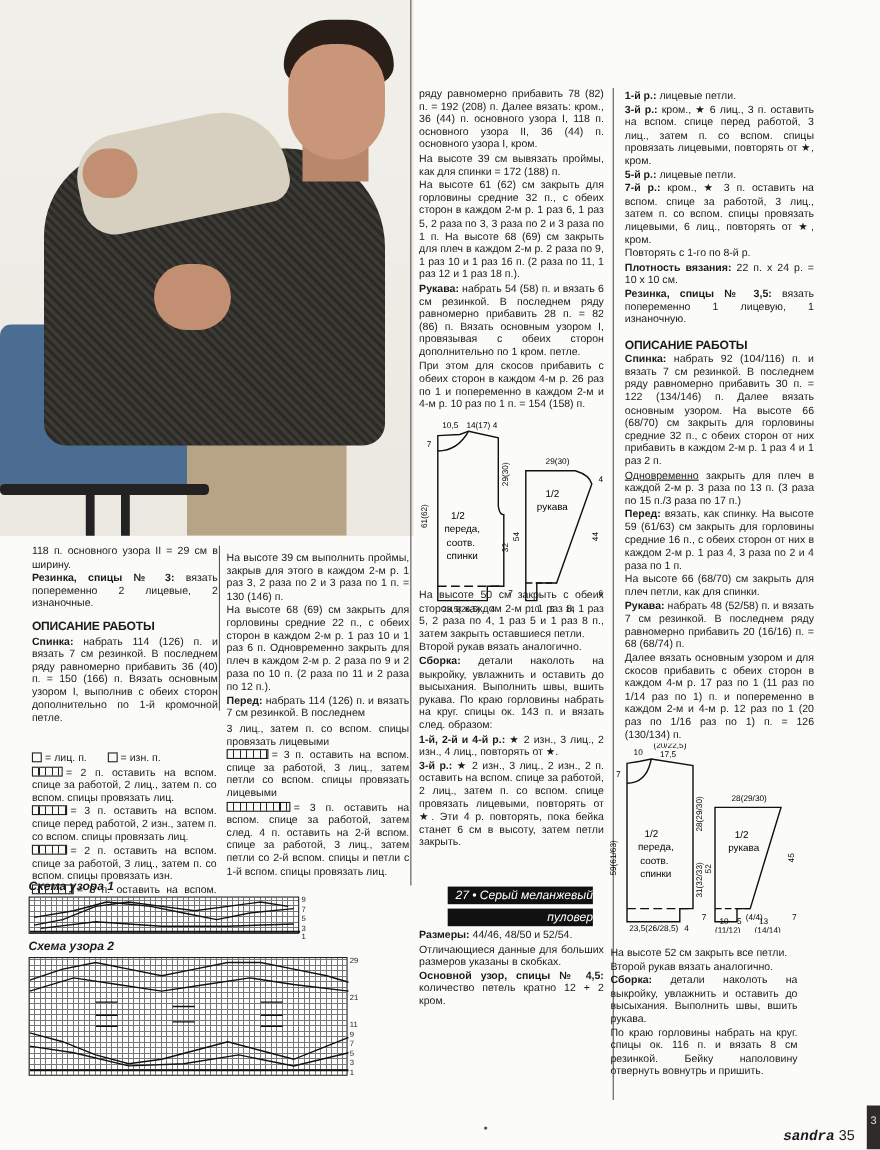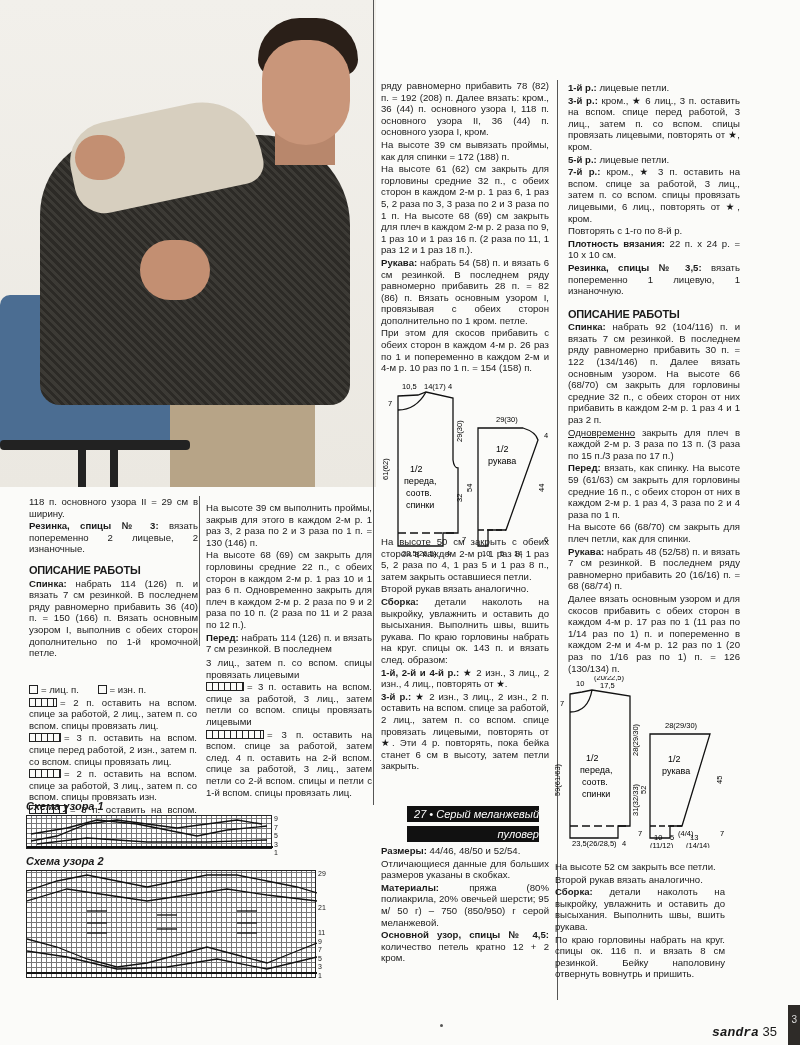--- a/index.html
+++ b/index.html
@@ -204,21 +204,20 @@
     <p><b>1-й, 2-й и 4-й р.:</b><span> ★ 2 изн., 3 лиц., 2 изн., 4 лиц., повторять от ★.</span></p>
     <p><b>3-й р.:</b><span> ★ 2 изн., 3 лиц., 2 изн., 2 п. оставить на вспом. спице за работой, 2 лиц., затем п. со вспом. спице провязать лицевыми, повторять от ★. Эти 4 р. повторять, пока бейка станет 6 см в высоту, затем петли закрыть.</span></p>
   </div>
 
   <div class="banner" style="top:806px;">27 • Серый меланжевый</div>
   <div class="banner" style="top:826px;padding-left:32px;">пуловер</div>
 
   <div class="col" style="left:381px; top:845px; width:168px;">
     <p><b>Размеры:</b><span> 44/46, 48/50 и 52/54.</span></p>
     <p>Отличающиеся данные для больших размеров указаны в скобках.</p>
-    <p><b>Материалы:</b><span> пряжа (80% полиакрила, 20% овечьей шерсти; 95 м/ 50 г) – 750 (850/950) г серой меланжевой.</span></p>
     <p><b>Основной узор, спицы № 4,5:</b><span> количество петель кратно 12 + 2 кром.</span></p>
   </div>
 
   <div class="vrule" style="left:557px; top:80px; height:920px;"></div>
 
   <div class="col" style="left:568px; top:82px; width:172px;">
     <p><b>1-й р.:</b><span> лицевые петли.</span></p>
     <p><b>3-й р.:</b><span> кром., ★ 6 лиц., 3 п. оставить на вспом. спице перед работой, 3 лиц., затем п. со вспом. спицы провязать лицевыми, повторять от ★, кром.</span></p>
     <p><b>5-й р.:</b><span> лицевые петли.</span></p>
     <p><b>7-й р.:</b><span> кром., ★ 3 п. оставить на вспом. спице за работой, 3 лиц., затем п. со вспом. спицы провязать лицевыми, 6 лиц., повторять от ★, кром.</span></p>

